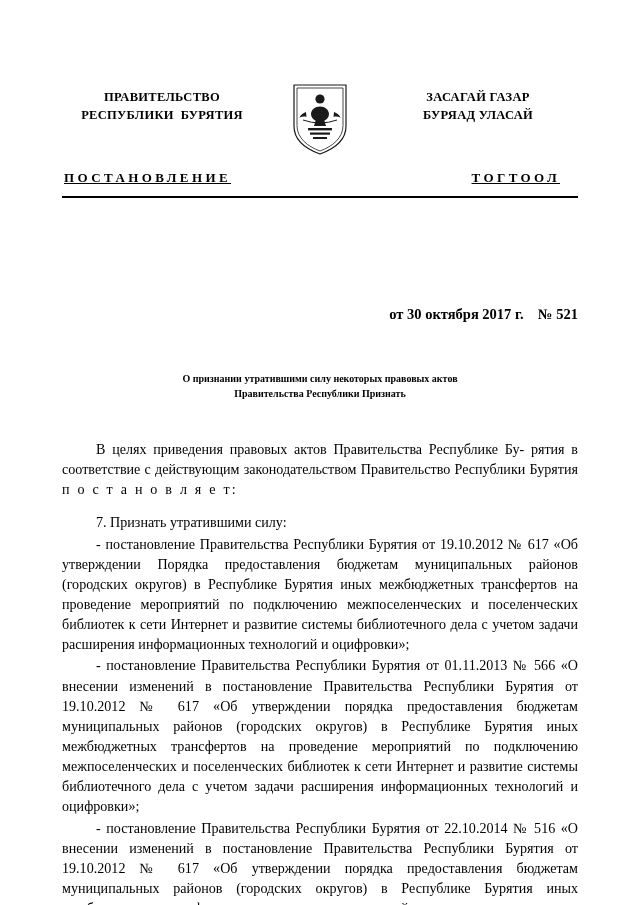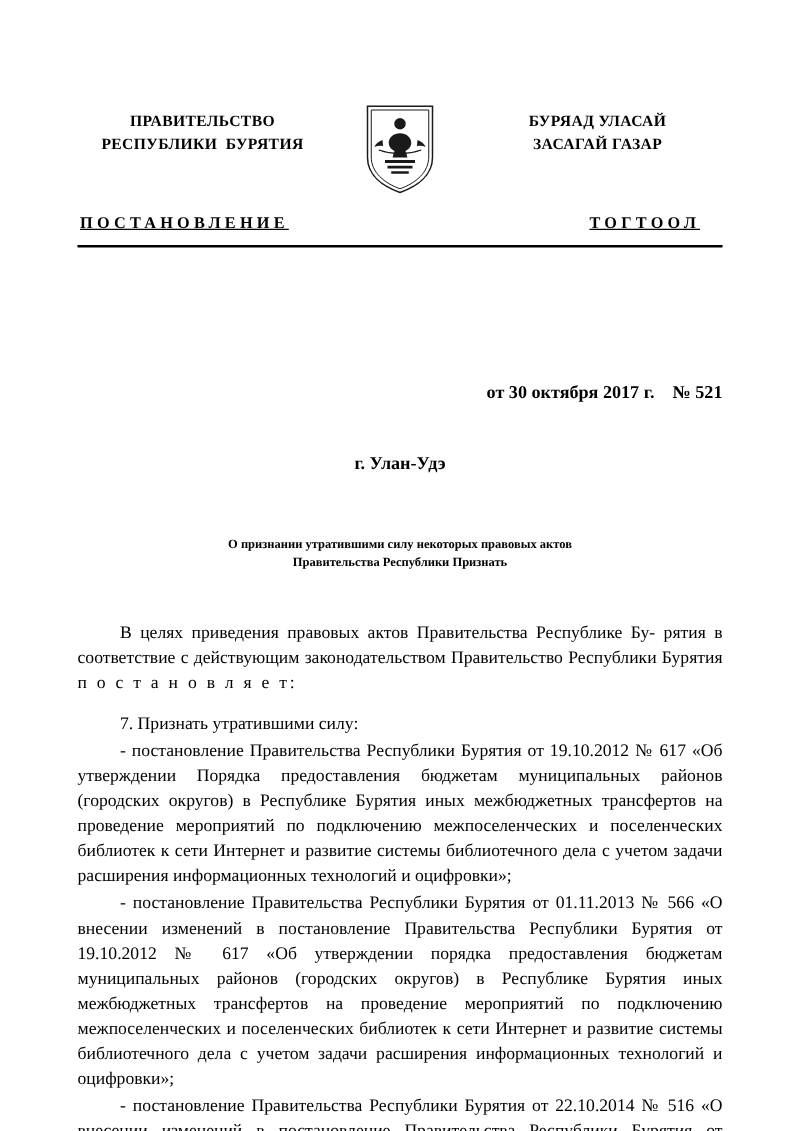--- a/index.html
+++ b/index.html
@@ -141,35 +141,34 @@
           <path d="M20 50.5 h20 v2.2 h-20z"></path>
           <path d="M23 55 h14 v2 h-14z"></path>
         </g>
         <g fill="none" stroke="#1a1a1a" stroke-width="1">
           <path d="M13 38 q17 6 34 0"></path>
         </g>
       </svg>
     </div>
 
     <div class="header-col">
+      <span class="ln">ЗАСАГАЙ ГАЗАР</span>
       <span class="ln">БУРЯАД УЛАСАЙ</span>
-      <span class="ln">ЗАСАГАЙ ГАЗАР</span>
     </div>
   </div>
 
   <div class="header-sub">
     <div class="word word-left">ПОСТАНОВЛЕНИЕ</div>
     <div class="word word-right">ТОГТООЛ</div>
   </div>
 
   <div class="rule"></div>
 
   <div class="docnum">от 30 октября 2017 г.    № 521</div>
 
-  <div class="city">г. Улан-Удэ</div>
 
   <div class="title">
     <span class="ln">О признании утратившими силу некоторых правовых актов</span>
     <span class="ln">Правительства Республики Признать</span>
   </div>
 
   <div class="body">
 
     <p class="para"><span>В целях приведения правовых актов Правительства Республике Бу-</span> <span>рятия в соответствие с действующим законодательством Правительство</span> <span>Республики Бурятия </span><span class="spaced">п о с т а н о в л я е т:</span></p>
 

